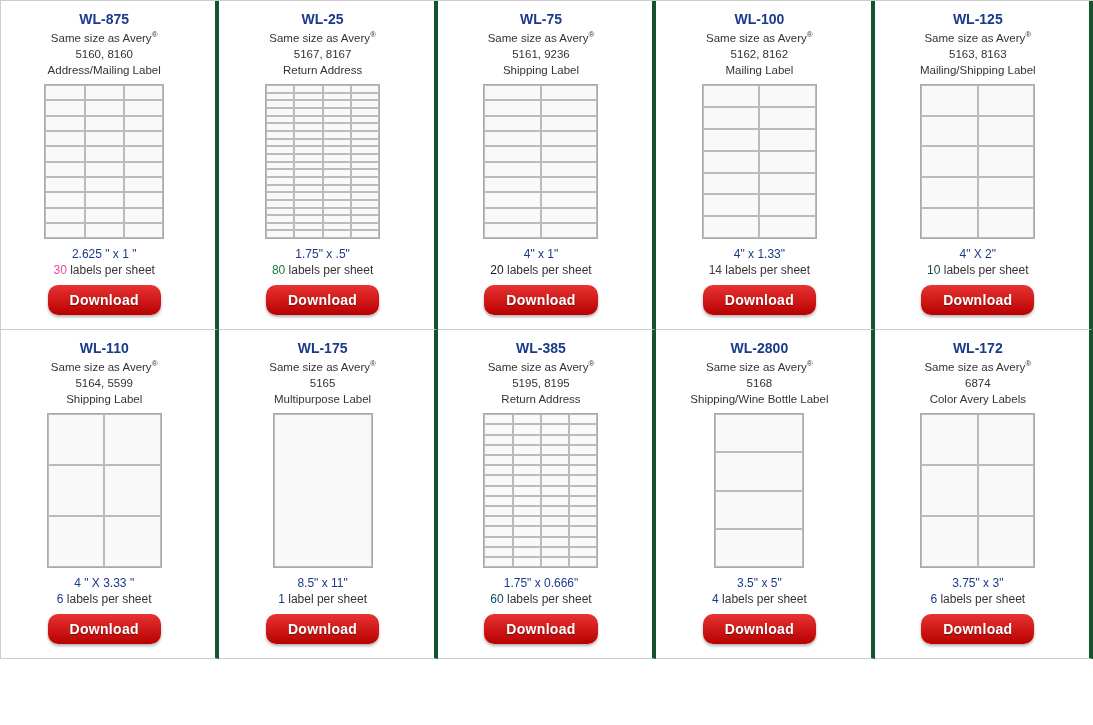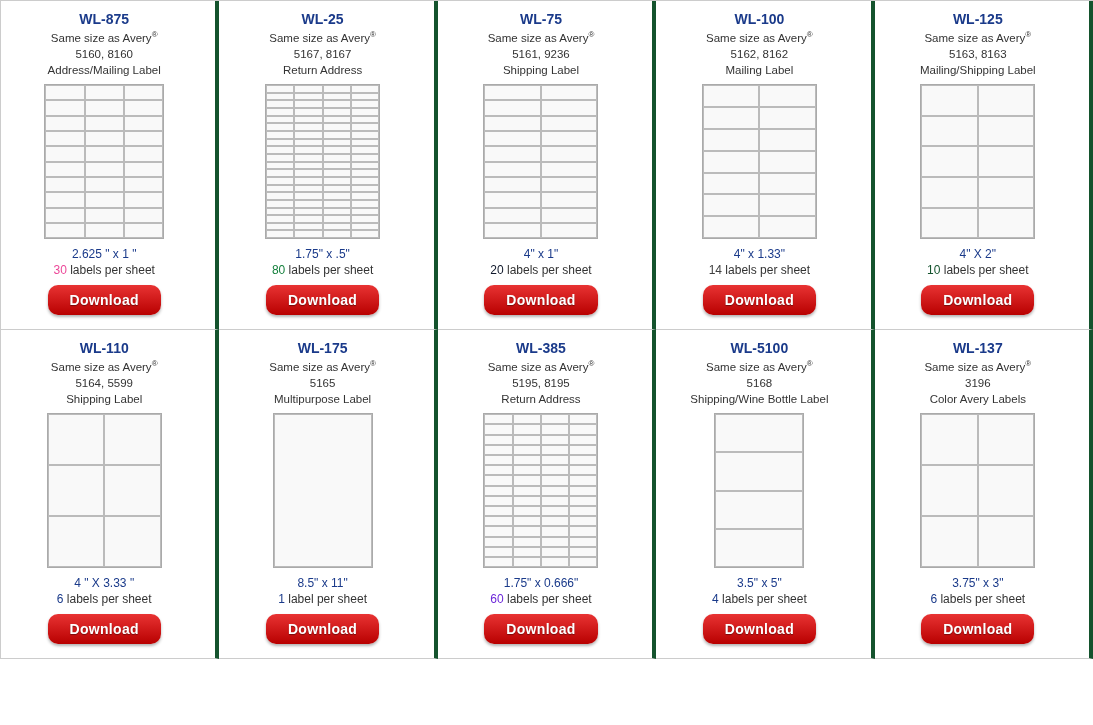--- a/index.html
+++ b/index.html
@@ -393,45 +393,45 @@
         <div class="label-cell"></div>
         <div class="label-cell"></div>
         <div class="label-cell"></div>
         <div class="label-cell"></div>
         <div class="label-cell"></div>
         <div class="label-cell"></div>
         <div class="label-cell"></div>
         <div class="label-cell"></div>
       </div>
       <div class="card-size"><span style="color:#1a3a8a">1.75" x 0.666"</span></div>
-      <div class="card-count"><span style="color:#6d28d9">60</span> labels per sheet</div>
-      <button class="download-btn">Download</button>
-    </div>
-    <div class="card">
-      <div class="card-title">WL-5100</div>
+      <div class="card-count"><span style="color:#0c4a6e">60</span> labels per sheet</div>
+      <button class="download-btn">Download</button>
+    </div>
+    <div class="card">
+      <div class="card-title">WL-2800</div>
       <div class="card-avery">
         <div>Same size as Avery<sup>®</sup></div>
         <div>5168</div>
         <div>Shipping/Wine Bottle Label</div>
       </div>
       <div class="label-preview" style="width: 90px; height: 155px; grid-template-columns: repeat(1, 1fr); grid-template-rows: repeat(4, 1fr);">
         <div class="label-cell"></div>
         <div class="label-cell"></div>
         <div class="label-cell"></div>
         <div class="label-cell"></div>
       </div>
       <div class="card-size"><span style="color:#1a3a8a">3.5" x 5"</span></div>
       <div class="card-count"><span style="color:#1a3a8a">4</span> labels per sheet</div>
       <button class="download-btn">Download</button>
     </div>
     <div class="card">
-      <div class="card-title">WL-137</div>
-      <div class="card-avery">
-        <div>Same size as Avery<sup>®</sup></div>
-        <div>3196</div>
+      <div class="card-title">WL-172</div>
+      <div class="card-avery">
+        <div>Same size as Avery<sup>®</sup></div>
+        <div>6874</div>
         <div>Color Avery Labels</div>
       </div>
       <div class="label-preview" style="width: 115px; height: 155px; grid-template-columns: repeat(2, 1fr); grid-template-rows: repeat(3, 1fr);">
         <div class="label-cell"></div>
         <div class="label-cell"></div>
         <div class="label-cell"></div>
         <div class="label-cell"></div>
         <div class="label-cell"></div>
         <div class="label-cell"></div>
       </div>

